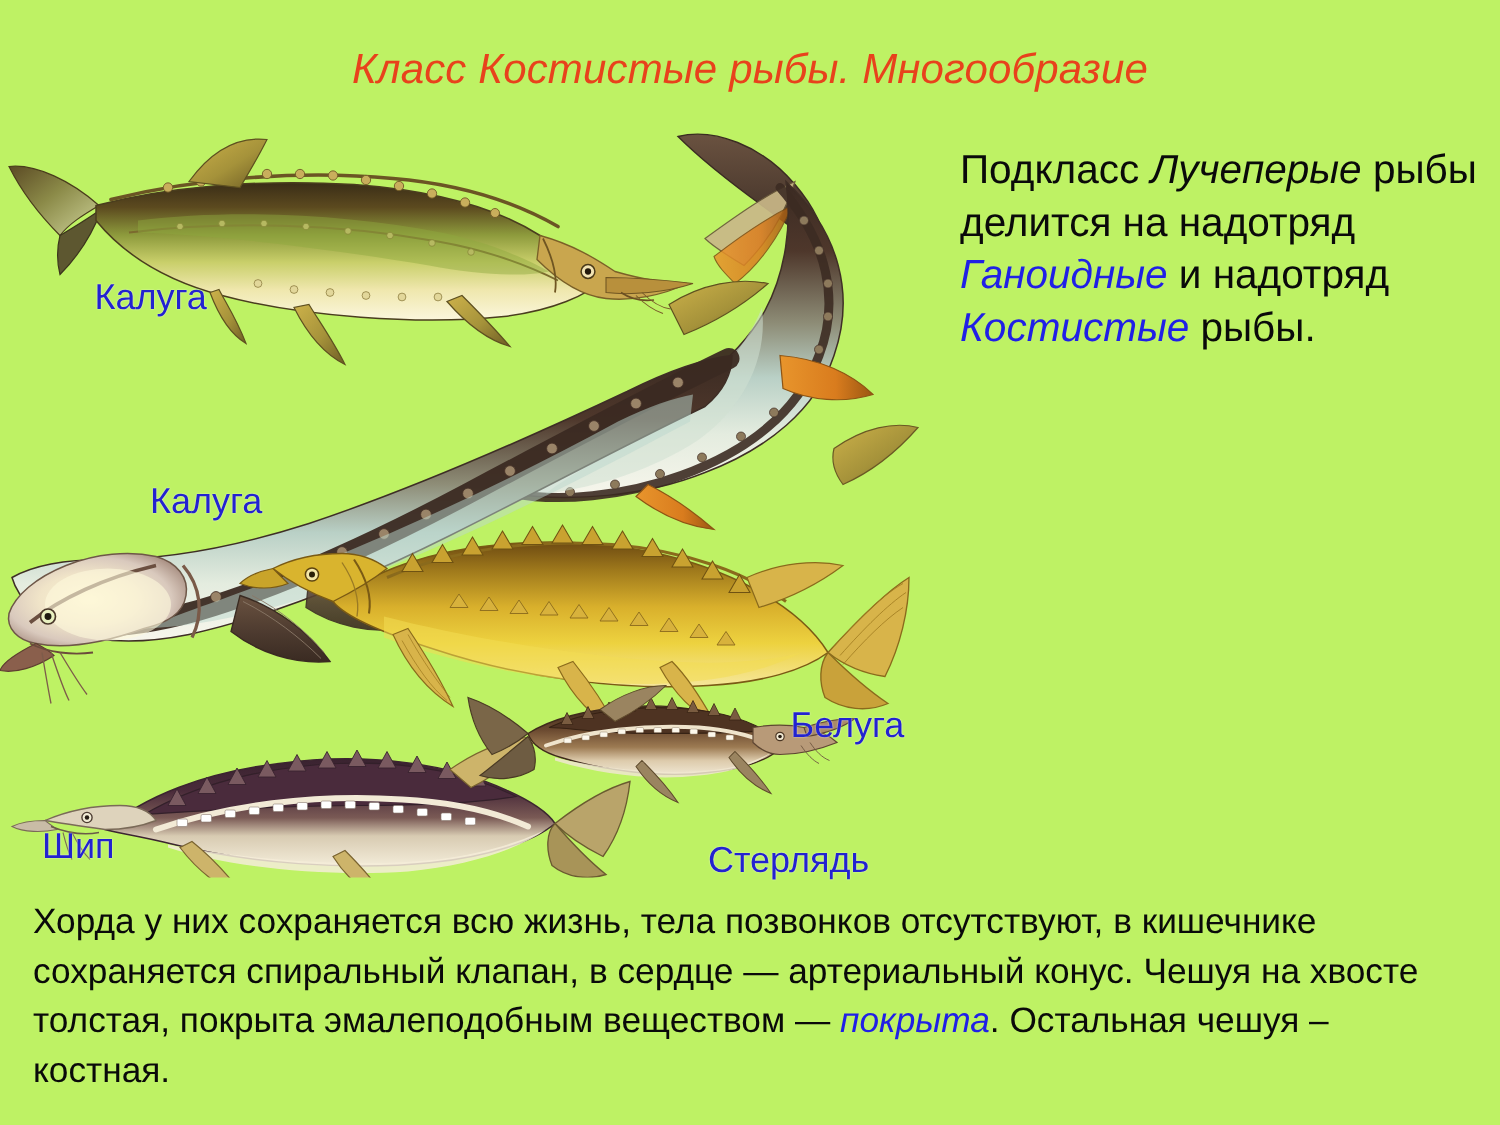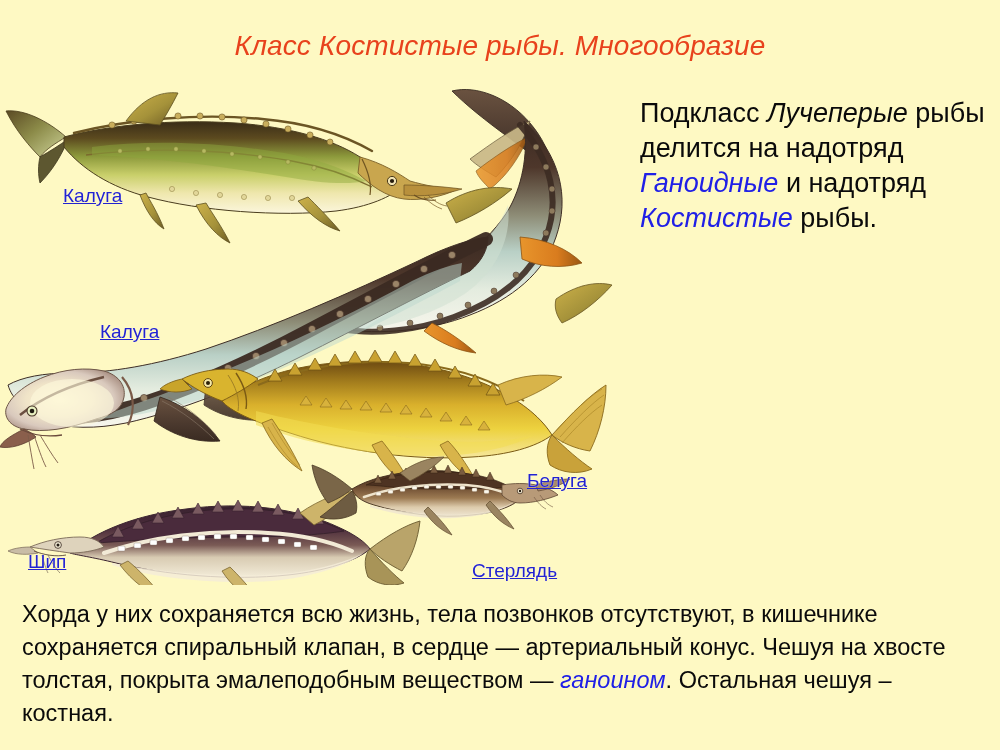--- a/index.html
+++ b/index.html
@@ -4,21 +4,21 @@
 <title>Класс Костистые рыбы. Многообразие</title>
 <style>
   html,body{margin:0;padding:0;}
   body{
     width:1000px;height:750px;
     background:#ffffff;
     font-family:"Liberation Sans","DejaVu Sans",sans-serif;
     overflow:hidden;
     position:relative;
   }
-  .slide{position:relative;width:1000px;height:750px;overflow:hidden;background:#fef9c3;}
+  .slide{position:relative;width:1000px;height:750px;overflow:hidden;background:#bef264;}
 
   
   .title{
     position:absolute;left:0;top:30px;width:1000px;
     text-align:center;
     font-size:28px;
     font-style:italic;
     font-weight:400;
     color:#e8421c;
     letter-spacing:0.1px;
@@ -28,25 +28,24 @@
   
   .illus{
     position:absolute;left:0px;top:85px;
     width:620px;height:500px;
   }
   .illus svg{display:block;width:620px;height:500px;}
 
   .fish-label{
     position:absolute;
     color:#2323cf;
-    font-size:19px;
+    font-size:24px;
     font-weight:400;
     white-space:nowrap;
     text-shadow:0 0 1px rgba(255,255,255,.9);
-    text-decoration:underline;
   }
   .lbl-kaluga   {left:63px; top:100px;}
   .lbl-beluga   {left:100px;top:236px;}
   .lbl-osetr    {left:527px;top:385px;}
   .lbl-sterlyad {left:472px;top:475px;}
   .lbl-ship     {left:28px; top:466px;}
 
   
   .rightcol{
     position:absolute;left:640px;top:96px;width:348px;
@@ -560,16 +559,16 @@
     <div class="fish-label lbl-sterlyad">Стерлядь</div>
     <div class="fish-label lbl-ship">Шип</div>
   </div>
 
   <div class="rightcol">
     <p><span>Подкласс </span><span class="em-black">Лучеперые</span><span> рыбы делится на надотряд </span><span class="em-blue">Ганоидные</span><span> и надотряд </span><span class="em-blue">Костистые</span><span> рыбы.</span></p>
 
   </div>
 
   <div class="bottom">
-    <p><span>Хорда у них сохраняется всю жизнь, тела позвонков отсутствуют, в кишечнике сохраняется спиральный клапан, в сердце — артериальный конус. Чешуя на хвосте толстая, покрыта эмалеподобным веществом — </span><span class="em-blue">ганоином</span><span>. Остальная чешуя – костная.</span></p>
+    <p><span>Хорда у них сохраняется всю жизнь, тела позвонков отсутствуют, в кишечнике сохраняется спиральный клапан, в сердце — артериальный конус. Чешуя на хвосте толстая, покрыта эмалеподобным веществом — </span><span class="em-blue">покрыта</span><span>. Остальная чешуя – костная.</span></p>
   </div>
 
 </div>
 
 </body></html>

